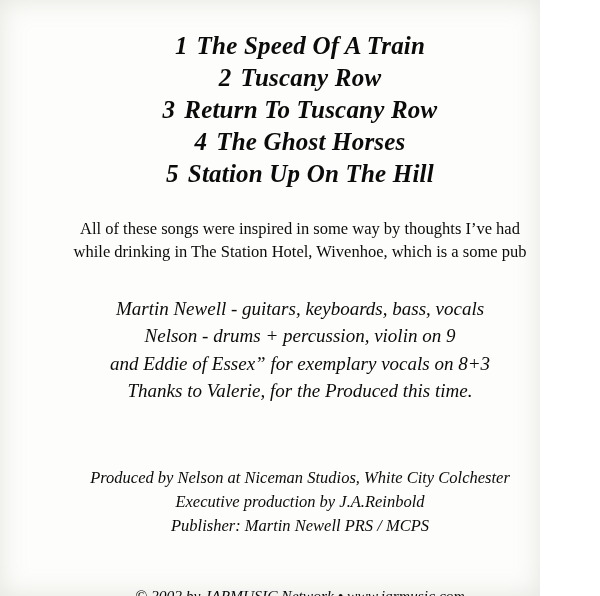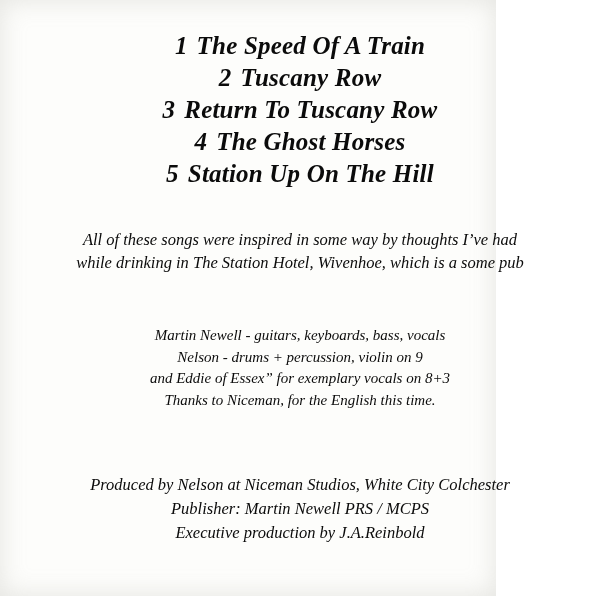--- a/index.html
+++ b/index.html
@@ -9,21 +9,21 @@
   body {
     width: 600px;
     height: 596px;
     background: #ffffff;
     font-family: "Liberation Serif", serif;
     color: #0b0b0b;
     overflow: hidden;
   }
   .page {
     position: relative;
-    width: 496px;
+    width: 540px;
     height: 596px;
     background: #fdfdfb;
     box-sizing: border-box;
     padding: 0;
   }
   
   .page::before {
     content: "";
     position: absolute;
     inset: 0;
@@ -55,29 +55,28 @@
   }
   .tracklist .num {
     margin-right: 9px;
   }
 
   .block {
     text-align: center;
   }
 
   .note {
-    margin-top: 38px;
+    margin-top: 27px;
     font-size: 16.5px;
-    font-style: italic;
     line-height: 1.42;
   }
 
   .credits {
-    margin-top: 50px;
-    font-size: 15px;
+    margin-top: 31px;
+    font-size: 19px;
     font-style: italic;
     line-height: 1.45;
   }
 
   .production {
     margin-top: 61px;
     font-size: 16.5px;
     font-style: italic;
     line-height: 1.45;
   }
@@ -115,27 +114,27 @@
 
     <div class="block note">
       <div>All of these songs were inspired in some way by thoughts I’ve had</div>
       <div>while drinking in The Station Hotel, Wivenhoe, which is a some pub</div>
     </div>
 
     <div class="block credits">
       <div>Martin Newell - guitars, keyboards, bass, vocals</div>
       <div>Nelson - drums + percussion, violin on 9</div>
       <div>and Eddie of Essex” for exemplary vocals on 8+3</div>
-      <div>Thanks to Niceman, for the English this time.</div>
+      <div>Thanks to Valerie, for the Produced this time.</div>
     </div>
 
     <div class="block production">
       <div>Produced by Nelson at Niceman Studios, White City Colchester</div>
+      <div>Executive production by J.A.Reinbold</div>
       <div>Publisher: Martin Newell PRS / MCPS</div>
-      <div>Executive production by J.A.Reinbold</div>
     </div>
 
     <div class="block copyright">
       <div>© 2002 by JARMUSIC Network • www.jarmusic.com</div>
 
     </div>
 
   </div>
 </div>
 

